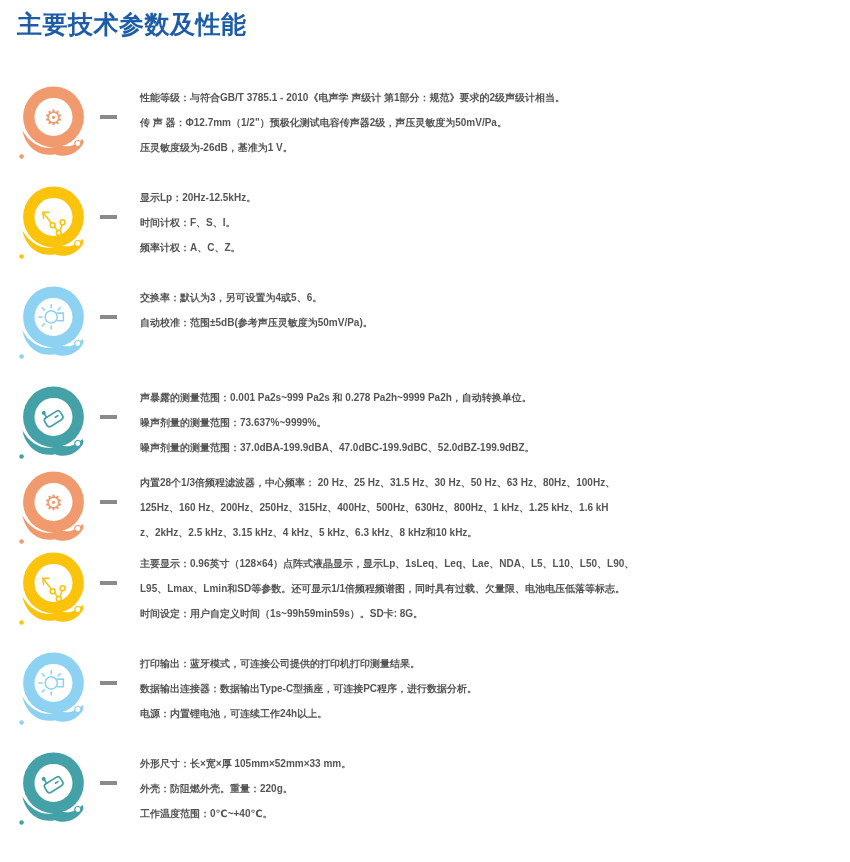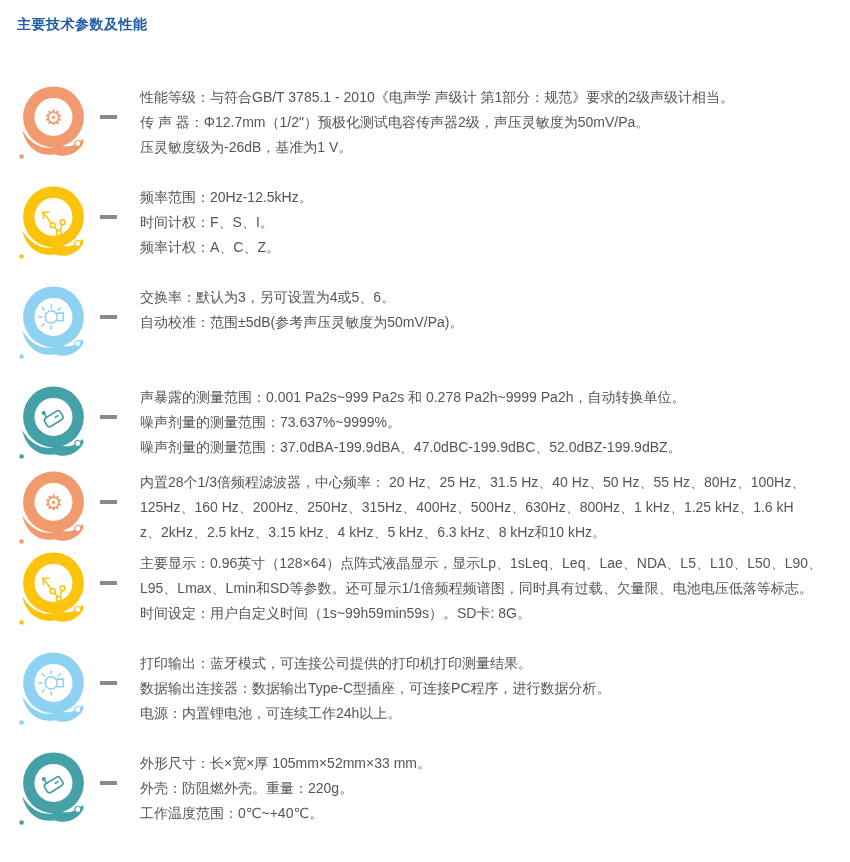--- a/index.html
+++ b/index.html
@@ -2,32 +2,32 @@
 <html><head>
 <meta charset="utf-8">
 <style>
   html,body { margin:0; padding:0; }
   body {
     width:850px; height:862px; background:#ffffff; overflow:hidden;
     font-family:"Liberation Sans","DejaVu Sans",sans-serif;
   }
   .page { padding:12px 0 0 17px; }
   .page-title {
-    font-size:14px; font-weight:bold; line-height:24px; margin:0 0 49px 0;
+    font-size:25px; font-weight:bold; line-height:24px; margin:0 0 49px 0;
     letter-spacing:0.5px;
   }
   .items { }
   .row { display:flex; align-items:flex-start; min-height:76px; margin-bottom:24px; }
   .row.gap-sm  { margin-bottom:9px; }
   .row.gap-xs  { margin-bottom:5px; }
   .icon-cell { flex:0 0 123px; width:123px; position:relative; height:76px; }
   .badge { position:absolute; left:0; top:0; width:76px; height:76px; display:block; }
   .dash { position:absolute; left:83px; top:30px; width:17px; height:4px; background:currentColor; }
   .text-cell { flex:1; min-width:0; }
-  .text-cell p { margin:0; font-size:14px; line-height:25px; white-space:nowrap; }
+  .text-cell p { margin:0; font-size:10px; line-height:25px; white-space:nowrap;font-weight:bold; }
 </style>
 </head>
 <body>
 
 <div class="page">
   <h1 class="page-title" style="color: rgb(30, 92, 168);">主要技术参数及性能</h1>
 
   <div class="items" style="color: rgb(85, 85, 85);">
 
     <div class="row">
@@ -63,21 +63,21 @@
             <circle cx="47" cy="53" r="3.2"></circle>
             <path d="M50,56 L53,60"></path>
             <circle cx="55" cy="63" r="3.2"></circle>
             <path d="M57,59 L59,53"></path>
             <circle cx="60" cy="49" r="3.2"></circle>
           </g>
         </svg>
         <span class="dash" style="color: rgb(138, 138, 138);"></span>
       </div>
       <div class="text-cell">
-        <p>频率范围：20Hz-12.5kHz。</p>
+        <p>显示Lp：20Hz-12.5kHz。</p>
         <p>时间计权：F、S、I。</p>
         <p>频率计权：A、C、Z。</p>
       </div>
     </div>
 
     <div class="row">
       <div class="icon-cell" style="color: rgb(141, 210, 242);">
         <svg class="badge" viewBox="0 0 100 100">
           <circle cx="48" cy="42" r="40" fill="currentColor"></circle>
           <path d="M7,60 C12,82 28,95 50,91 C63,96 77,92 86,79 C88,76 88,73 86,71 C77,80 66,83 56,79 C40,87 20,82 7,60 Z" fill="currentColor"></path>
@@ -133,21 +133,21 @@
           <circle cx="48" cy="42" r="40" fill="currentColor"></circle>
           <path d="M7,60 C12,82 28,95 50,91 C63,96 77,92 86,79 C88,76 88,73 86,71 C77,80 66,83 56,79 C40,87 20,82 7,60 Z" fill="currentColor"></path>
           <circle cx="6" cy="94" r="3" fill="currentColor"></circle>
           <circle cx="48" cy="42" r="25" fill="#ffffff"></circle>
           <circle cx="80" cy="77" r="4" fill="#ffffff" stroke="currentColor" stroke-width="1.5"></circle>
           <text x="48" y="52" font-size="28" text-anchor="middle" fill="currentColor">⚙</text>
         </svg>
         <span class="dash" style="color: rgb(138, 138, 138);"></span>
       </div>
       <div class="text-cell">
-        <p>内置28个1/3倍频程滤波器，中心频率： 20 Hz、25 Hz、31.5 Hz、40 Hz、50 Hz、55 Hz、80Hz、100Hz、</p>
+        <p>内置28个1/3倍频程滤波器，中心频率： 20 Hz、25 Hz、31.5 Hz、30 Hz、50 Hz、63 Hz、80Hz、100Hz、</p>
         <p>125Hz、160 Hz、200Hz、250Hz、315Hz、400Hz、500Hz、630Hz、800Hz、1 kHz、1.25 kHz、1.6 kH</p>
         <p>z、2kHz、2.5 kHz、3.15 kHz、4 kHz、5 kHz、6.3 kHz、8 kHz和10 kHz。</p>
       </div>
     </div>
 
     <div class="row">
       <div class="icon-cell" style="color: rgb(252, 195, 11);">
         <svg class="badge" viewBox="0 0 100 100">
           <circle cx="48" cy="42" r="40" fill="currentColor"></circle>
           <path d="M7,60 C12,82 28,95 50,91 C63,96 77,92 86,79 C88,76 88,73 86,71 C77,80 66,83 56,79 C40,87 20,82 7,60 Z" fill="currentColor"></path>

